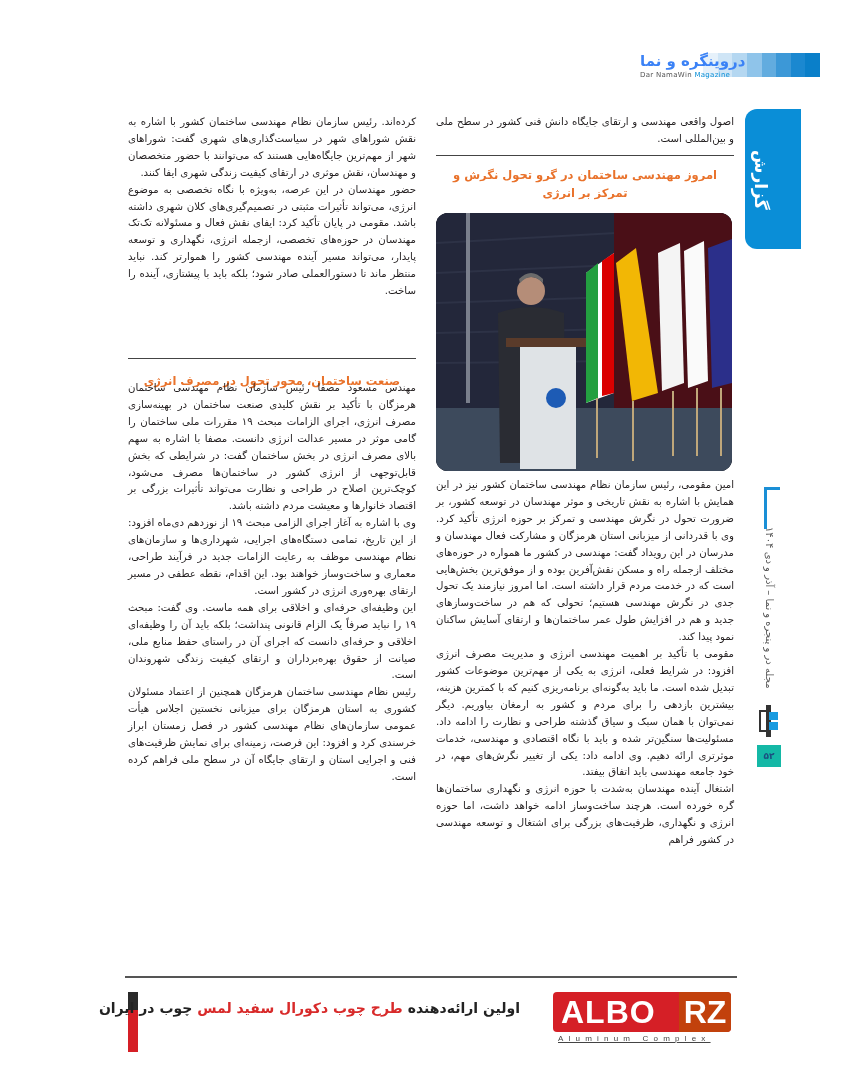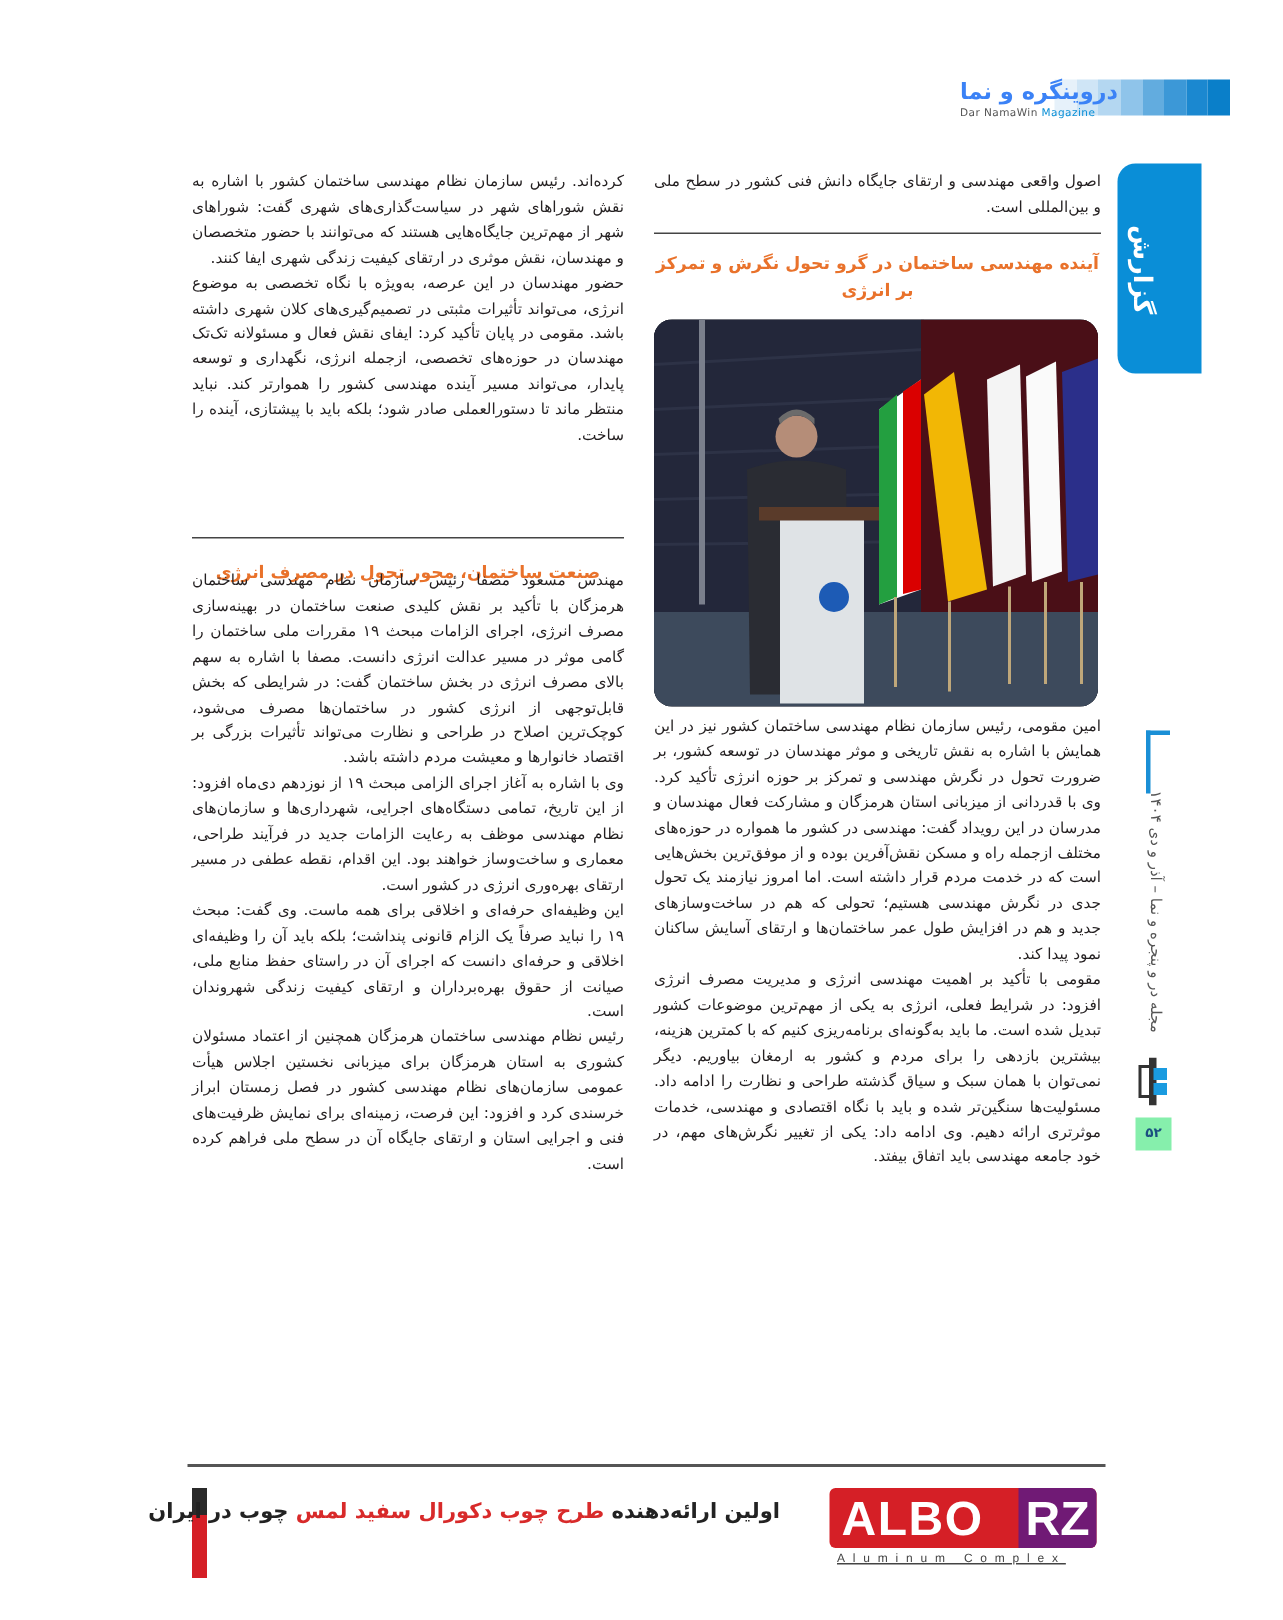--- a/index.html
+++ b/index.html
@@ -13,21 +13,21 @@
   .stripes{left:703px;top:53px;width:117px;height:24px;display:flex;}
   .stripes span{flex:1;height:100%;}
   
   .section-tab{left:745px;top:109px;width:56px;height:140px;background:#0a8ed7;border-radius:12px 0 0 12px;}
   .section-tab-label{left:746px;top:120px;width:30px;height:120px;writing-mode:vertical-rl;color:#fff;font-weight:bold;font-size:17px;display:flex;align-items:center;justify-content:center;direction:rtl;}
   
   .rail-line-v{left:764px;top:487px;width:3px;height:42px;background:#1a8fd6;}
   .rail-line-h{left:764px;top:487px;width:16px;height:3px;background:#1a8fd6;}
   .rail-text{left:759px;top:528px;width:16px;height:160px;writing-mode:vertical-rl;font-size:10px;color:#555;direction:rtl;white-space:nowrap;}
   .rail-icon{left:757px;top:705px;width:22px;height:32px;}
-  .page-num{left:757px;top:745px;width:24px;height:22px;background:#86efac;color:#1b4f80;font-size:9px;font-weight:bold;display:flex;align-items:center;justify-content:center;}
+  .page-num{left:757px;top:745px;width:24px;height:22px;background:#14b8a6;color:#1b4f80;font-size:9px;font-weight:bold;display:flex;align-items:center;justify-content:center;}
   
   .col{direction:rtl;text-align:justify;font-size:10.2px;line-height:16.9px;color:#231f20;}
   .col p{margin:0;}
   .col-left{left:128px;top:114px;width:288px;}
   .col-right-top{left:436px;top:114px;width:298px;}
   .col-right-bottom{left:436px;top:477px;width:298px;}
   .col-left-2{left:128px;top:380px;width:288px;}
   .rule{height:1px;background:#444;}
   .rule-r{left:436px;top:155px;width:298px;}
   .rule-l{left:128px;top:358px;width:288px;}
@@ -35,21 +35,21 @@
   .subhead-r{left:436px;top:166px;width:298px;}
   .subhead-l{left:128px;top:372px;width:288px;}
   .photo{left:436px;top:213px;width:296px;height:258px;border-radius:12px;overflow:hidden;background:#1d1f2a;}
   .bottom-rule{left:125px;top:976px;width:612px;height:2px;background:#555;}
   
   .ad-side{left:126px;top:992px;width:14px;height:60px;}
   .ad-tagline{left:290px;top:1000px;width:230px;direction:rtl;font-size:14px;font-weight:bold;color:#222;white-space:nowrap;text-align:right;}
   .ad-tagline .hl{color:#d82a2a;}
   .ad-logo{left:553px;top:992px;width:178px;height:40px;background:#d51f26;border-radius:4px;display:flex;align-items:center;}
   .ad-logo .w{color:#fff;font-family:"Liberation Sans",sans-serif;font-weight:bold;font-size:32px;letter-spacing:1px;padding-left:8px;}
-  .ad-logo .rz{position:absolute;right:0;top:0;width:52px;height:40px;background:#701a75;border-radius:0 4px 4px 0;color:#fff;font-family:"Liberation Sans",sans-serif;font-weight:bold;font-size:32px;display:flex;align-items:center;justify-content:center;}
+  .ad-logo .rz{position:absolute;right:0;top:0;width:52px;height:40px;background:#c2410c;border-radius:0 4px 4px 0;color:#fff;font-family:"Liberation Sans",sans-serif;font-weight:bold;font-size:32px;display:flex;align-items:center;justify-content:center;}
   .ad-sub{left:558px;top:1034px;width:172px;font-family:"Liberation Sans",sans-serif;font-size:8px;letter-spacing:5.2px;color:#444;text-decoration:underline;}
 </style>
 </head>
 <body>
 
 <div class="abs stripes" id="stripes">
     <span style="background: rgb(230, 241, 250);"></span>
     <span style="background: rgb(207, 229, 246);"></span>
     <span style="background: rgb(180, 215, 241);"></span>
     <span style="background: rgb(143, 196, 234);"></span>
@@ -66,21 +66,21 @@
   </div>
 </div>
 
 <div class="abs section-tab" style="background: rgb(10, 142, 215);"></div>
 <div class="abs section-tab-label">گزارش</div>
 
 <div class="abs col col-right-top">
   <p>اصول واقعی مهندسی و ارتقای جایگاه دانش فنی کشور در سطح ملی و بین‌المللی است.</p>
 </div>
 <div class="abs rule rule-r"></div>
-<div class="abs subhead subhead-r">آینده مهندسی ساختمان در گرو تحول نگرش و تمرکز بر انرژی</div>
+<div class="abs subhead subhead-r">امروز مهندسی ساختمان در گرو تحول نگرش و تمرکز بر انرژی</div>
 
 <div class="abs photo">
   <svg width="296" height="258" viewBox="0 0 296 258">
     <rect x="0" y="0" width="296" height="258" fill="#1c1f2b"></rect>
     <rect x="0" y="0" width="180" height="200" fill="#23273a"></rect>
     <g stroke="#2d3246" stroke-width="2">
       <line x1="0" y1="30" x2="180" y2="20"></line>
         <line x1="0" y1="60" x2="180" y2="52"></line>
       <line x1="0" y1="90" x2="180" y2="84"></line>
         <line x1="0" y1="120" x2="180" y2="116"></line>
@@ -111,20 +111,21 @@
       <rect x="236" y="178" width="2" height="65"></rect>
         <rect x="260" y="175" width="2" height="68"></rect>
       <rect x="284" y="175" width="2" height="68"></rect>
     </g>
   </svg>
 </div>
 
 <div class="abs col col-right-bottom">
   <p>امین مقومی، رئیس سازمان نظام مهندسی ساختمان کشور نیز در این همایش با اشاره به نقش تاریخی و موثر مهندسان در توسعه کشور، بر ضرورت تحول در نگرش مهندسی و تمرکز بر حوزه انرژی تأکید کرد. وی با قدردانی از میزبانی استان هرمزگان و مشارکت فعال مهندسان و مدرسان در این رویداد گفت: مهندسی در کشور ما همواره در حوزه‌های مختلف ازجمله راه و مسکن نقش‌آفرین بوده و از موفق‌ترین بخش‌هایی است که در خدمت مردم قرار داشته است. اما امروز نیازمند یک تحول جدی در نگرش مهندسی هستیم؛ تحولی که هم در ساخت‌وسازهای جدید و هم در افزایش طول عمر ساختمان‌ها و ارتقای آسایش ساکنان نمود پیدا کند.</p>
   <p>مقومی با تأکید بر اهمیت مهندسی انرژی و مدیریت مصرف انرژی افزود: در شرایط فعلی، انرژی به یکی از مهم‌ترین موضوعات کشور تبدیل شده است. ما باید به‌گونه‌ای برنامه‌ریزی کنیم که با کمترین هزینه، بیشترین بازدهی را برای مردم و کشور به ارمغان بیاوریم. دیگر نمی‌توان با همان سبک و سیاق گذشته طراحی و نظارت را ادامه داد. مسئولیت‌ها سنگین‌تر شده و باید با نگاه اقتصادی و مهندسی، خدمات موثرتری ارائه دهیم. وی ادامه داد: یکی از تغییر نگرش‌های مهم، در خود جامعه مهندسی باید اتفاق بیفتد.</p>
+  <p>اشتغال آینده مهندسان به‌شدت با حوزه انرژی و نگهداری ساختمان‌ها گره خورده است. هرچند ساخت‌وساز ادامه خواهد داشت، اما حوزه انرژی و نگهداری، ظرفیت‌های بزرگی برای اشتغال و توسعه مهندسی در کشور فراهم</p>
 </div>
 
 <div class="abs col col-left">
   <p>کرده‌اند. رئیس سازمان نظام مهندسی ساختمان کشور با اشاره به نقش شوراهای شهر در سیاست‌گذاری‌های شهری گفت: شوراهای شهر از مهم‌ترین جایگاه‌هایی هستند که می‌توانند با حضور متخصصان و مهندسان، نقش موثری در ارتقای کیفیت زندگی شهری ایفا کنند.</p>
   <p>حضور مهندسان در این عرصه، به‌ویژه با نگاه تخصصی به موضوع انرژی، می‌تواند تأثیرات مثبتی در تصمیم‌گیری‌های کلان شهری داشته باشد. مقومی در پایان تأکید کرد: ایفای نقش فعال و مسئولانه تک‌تک مهندسان در حوزه‌های تخصصی، ازجمله انرژی، نگهداری و توسعه پایدار، می‌تواند مسیر آینده مهندسی کشور را هموارتر کند. نباید منتظر ماند تا دستورالعملی صادر شود؛ بلکه باید با پیشتازی، آینده را ساخت.</p>
 </div>
 <div class="abs rule rule-l"></div>
 <div class="abs subhead subhead-l">صنعت ساختمان، محور تحول در مصرف انرژی</div>
 <div class="abs col col-left-2">
   <p>مهندس مسعود مصفا رئیس سازمان نظام مهندسی ساختمان هرمزگان با تأکید بر نقش کلیدی صنعت ساختمان در بهینه‌سازی مصرف انرژی، اجرای الزامات مبحث ۱۹ مقررات ملی ساختمان را گامی موثر در مسیر عدالت انرژی دانست. مصفا با اشاره به سهم بالای مصرف انرژی در بخش ساختمان گفت: در شرایطی که بخش قابل‌توجهی از انرژی کشور در ساختمان‌ها مصرف می‌شود، کوچک‌ترین اصلاح در طراحی و نظارت می‌تواند تأثیرات بزرگی بر اقتصاد خانوارها و معیشت مردم داشته باشد.</p>

